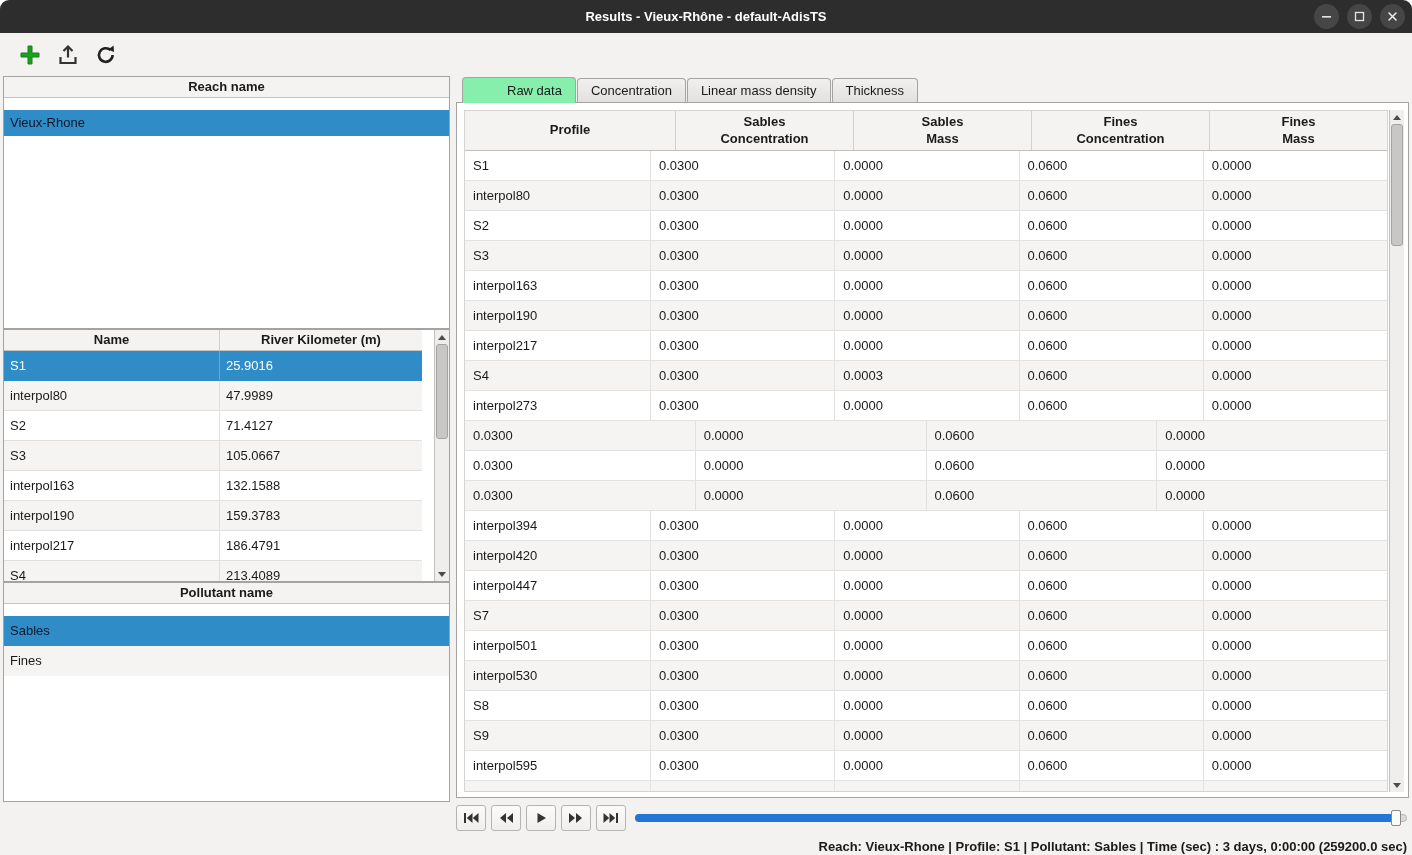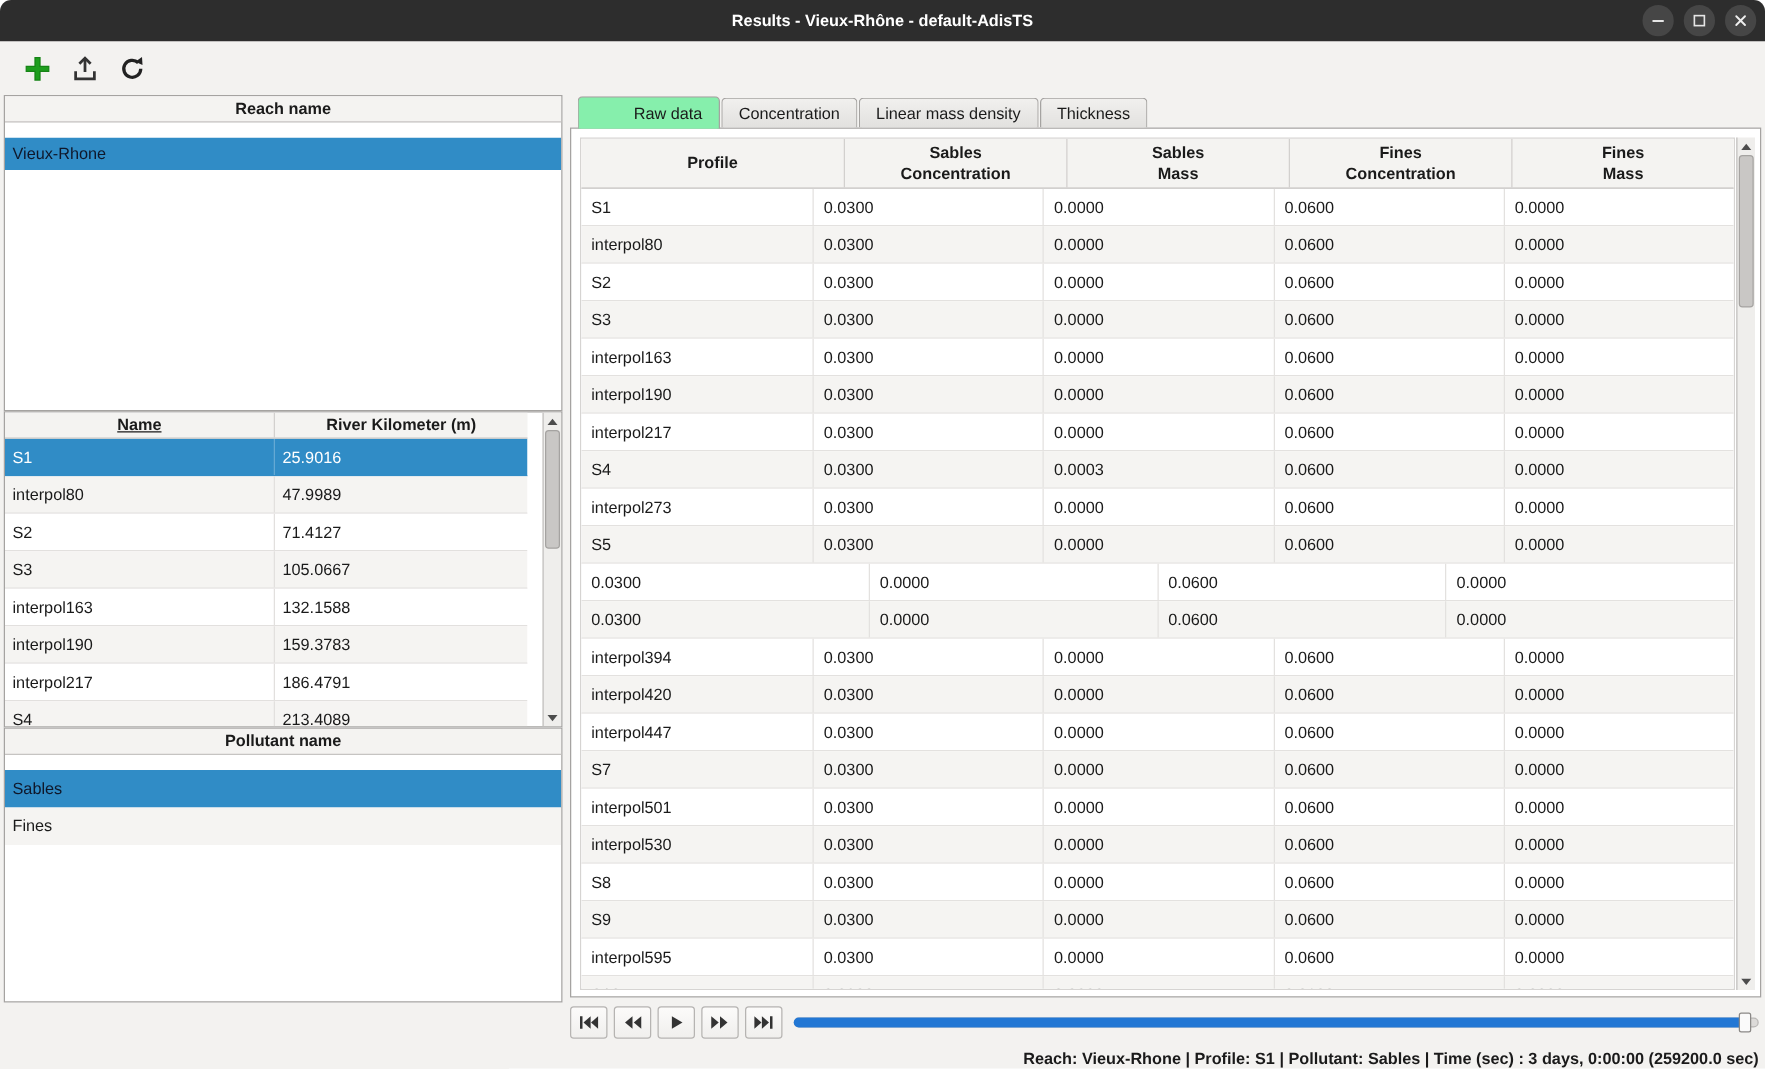--- a/index.html
+++ b/index.html
@@ -59,21 +59,21 @@
   .list-item.selected { background: var(--selection, #308cc6); color: #0f172a; }
   .list-item.alt { background: #f5f4f2; }
 
   
   .profiles-left { flex: 1; min-width: 0; display: flex; flex-direction: column; }
   .ptable-header {
     flex: none; height: 21px; display: flex;
     background: #f4f3f1; border-bottom: 1px solid #c6c4c2; font-weight: bold;
   }
   .phcell { line-height: 20px; text-align: center; overflow: hidden; white-space: nowrap; }
-  .hdr-name { flex: none; width: 216px; border-right: 1px solid #d2d0ce; text-decoration: underline; }
+  .hdr-name { flex: none; width: 216px; border-right: 1px solid #d2d0ce; }
   .hdr-km { flex: 1; }
   .ptable-body { flex: 1; overflow: hidden; }
   .prow { display: flex; height: 30px; border-bottom: 1px solid #e2e0de; background: #ffffff; }
   .prow.alt { background: #f5f4f2; }
   .prow.selected { background: var(--selection, #308cc6); color: #ffffff; border-bottom-color: var(--selection, #308cc6); }
   .pcell { line-height: 29px; padding-left: 6px; overflow: hidden; white-space: nowrap; }
   .pcell.pc-name { flex: none; width: 216px; border-right: 1px solid #e2e0de; }
   .prow.selected .pcell.pc-name { border-right-color: rgba(255,255,255,0.25); }
   .pcell.pc-km { flex: 1; }
 
@@ -350,21 +350,20 @@
                 <div class="rcell">0.0000</div>
               </div>
               <div class="rrow">
                 <div class="rcell col-profile">interpol273</div>
                 <div class="rcell">0.0300</div>
                 <div class="rcell">0.0000</div>
                 <div class="rcell">0.0600</div>
                 <div class="rcell">0.0000</div>
               </div>
               <div class="rrow alt">
-                <div class="rcell col-profile">S5</div>
                 <div class="rcell">0.0300</div>
                 <div class="rcell">0.0000</div>
                 <div class="rcell">0.0600</div>
                 <div class="rcell">0.0000</div>
               </div>
               <div class="rrow">
                 <div class="rcell">0.0300</div>
                 <div class="rcell">0.0000</div>
                 <div class="rcell">0.0600</div>
                 <div class="rcell">0.0000</div>

